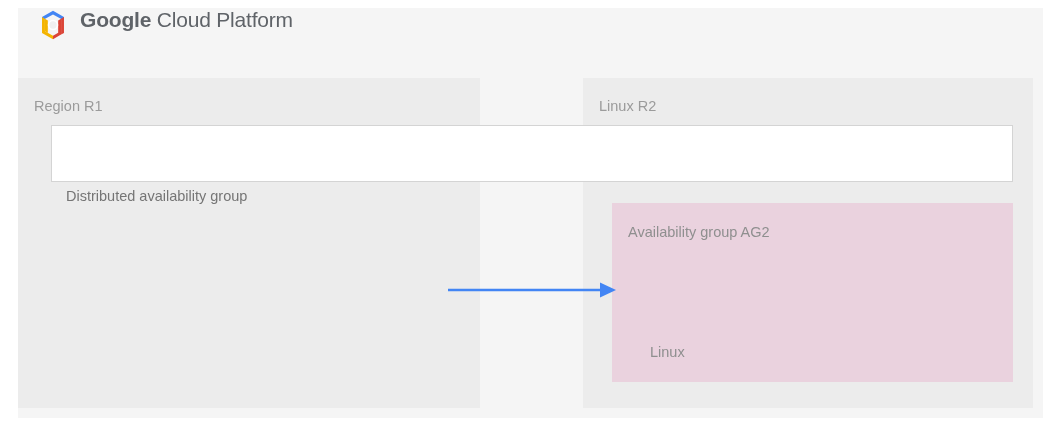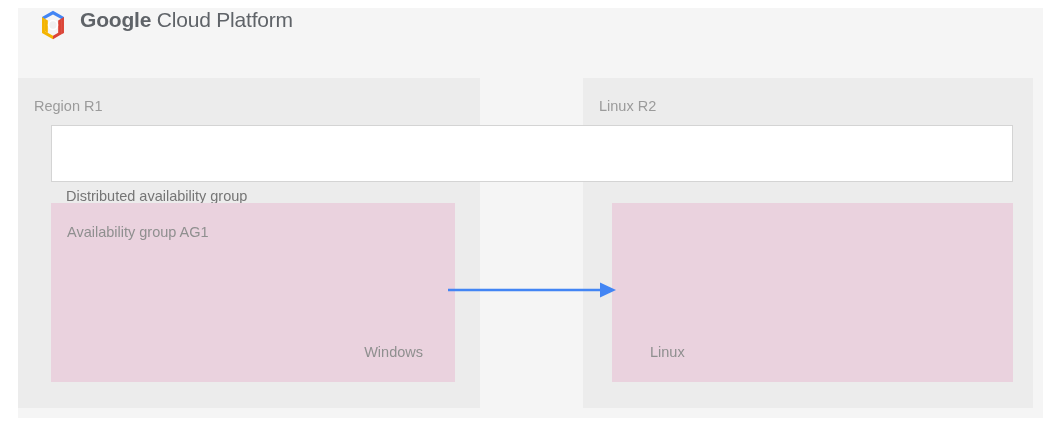--- a/index.html
+++ b/index.html
@@ -154,26 +154,23 @@
   </div>
 
   <div class="region-panel" id="region-panel-2">
     <div class="region-label">Linux R2</div>
   </div>
 
   <div id="dag-box">
     <div id="dag-label">Distributed availability group</div>
   </div>
 
-  <div class="ag-box" id="ag-box-1">
-    <div class="ag-title">Availability group AG1</div>
-    <div class="ag-os" id="ag-os-1">Windows</div>
-  </div>
 
   <div class="ag-box" id="ag-box-2">
+    <div class="ag-title">Availability group AG2</div>
     <div class="ag-os" id="ag-os-2">Linux</div>
   </div>
 
   <svg id="replication-arrow" viewBox="0 0 170 24">
     <line x1="0" y1="12" x2="155" y2="12" stroke="#4285f4" stroke-width="2.6"></line>
     <path d="M152 4.5 L168 12 L152 19.5 Z" fill="#4285f4"></path>
   </svg>
 
 </div>
 

